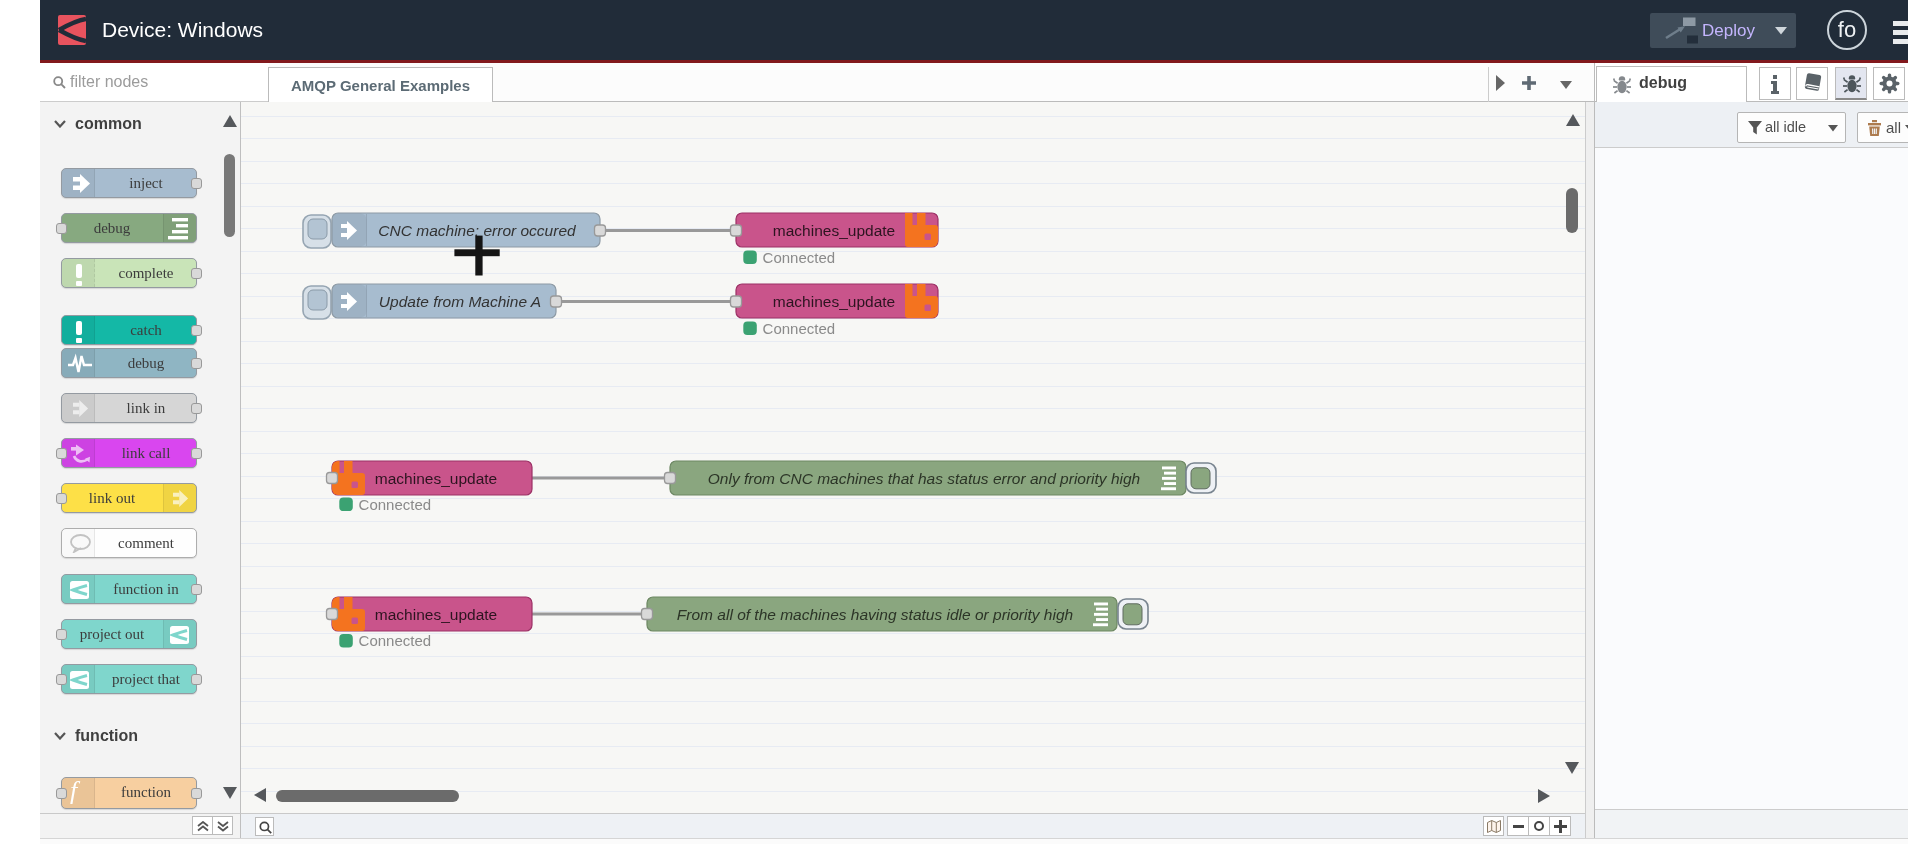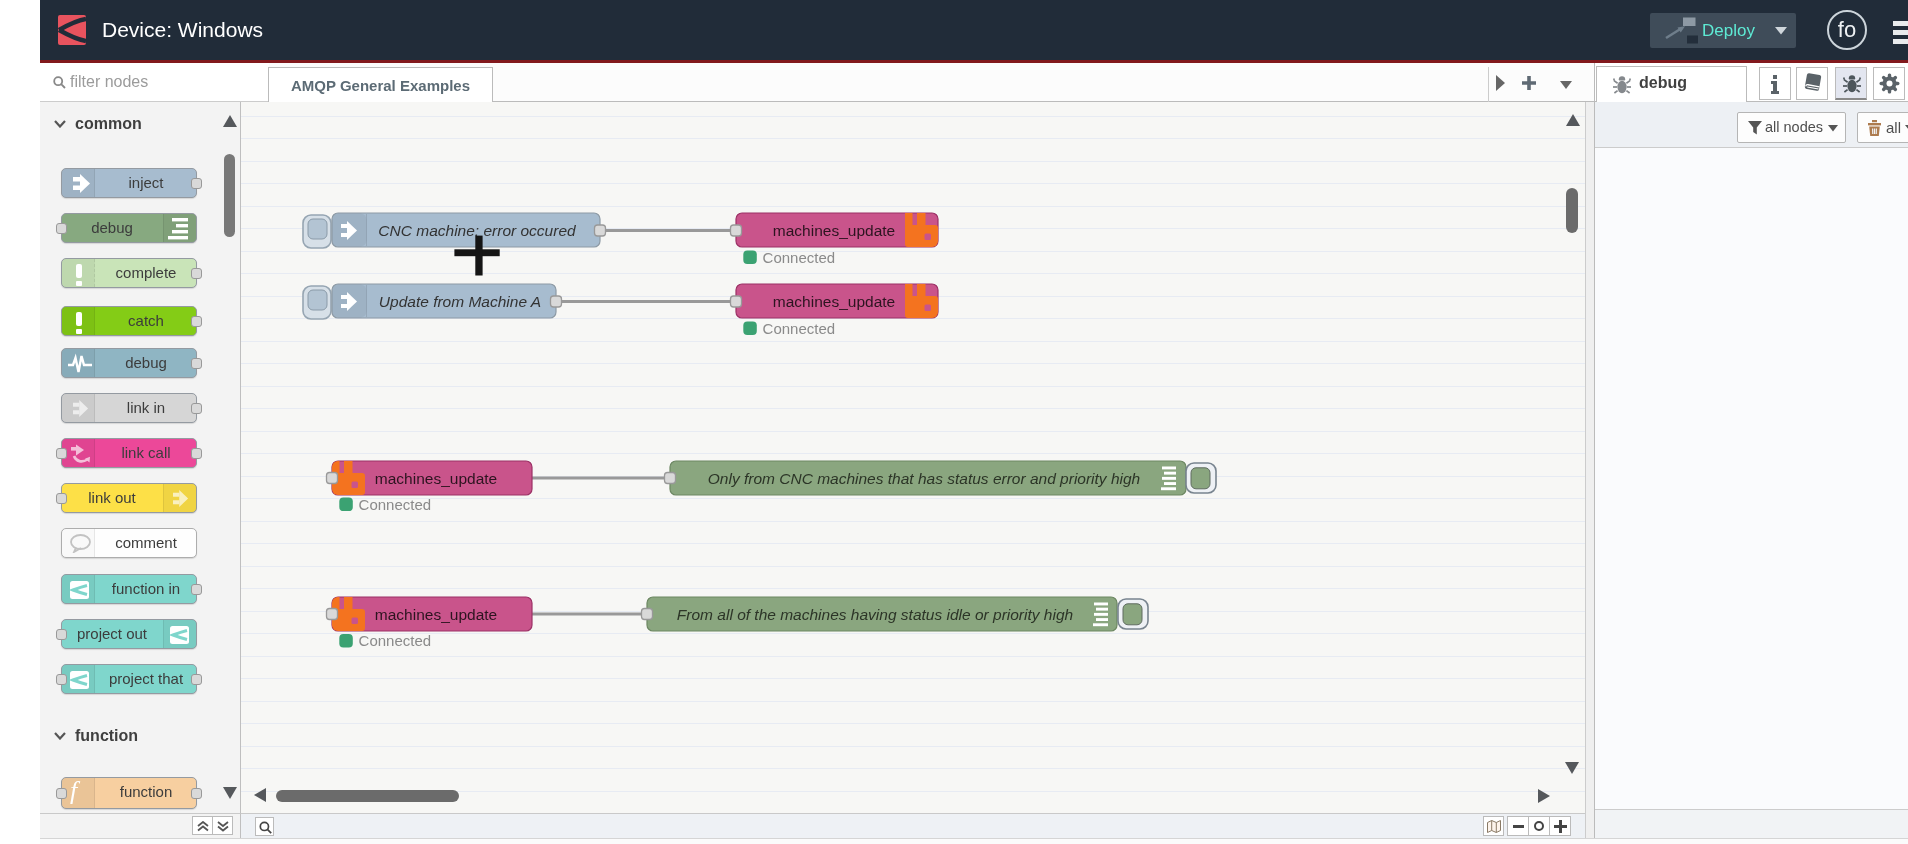--- a/index.html
+++ b/index.html
@@ -6,21 +6,21 @@
   html,body { width:1908px; height:844px; overflow:hidden; font-family:"Liberation Sans", sans-serif; }
   #app { position:relative; width:1908px; height:628px; background:#fff;margin-left:40px; }
   .abs { position:absolute; }
 
   
   #header { left:0; top:0; width:1908px; height:60px; background:#212c39; }
   #redline { left:0; top:60px; width:1908px; height:3px; background:#82191d; }
   #logo { left:18px; top:15px; width:28px; height:30px; background:#e8535e; border-radius:2px; }
   #title { left:62px; top:0; height:60px; line-height:60px; color:#fff; font-size:21px; }
   #deploy { left:1610px; top:13px; width:146px; height:35px; background:#3f4c59; border-radius:2px; }
-  #deploy .txt { position:absolute; left:52px; top:0; height:35px; line-height:35px; font-size:17px; color:#5eead4; }
+  #deploy .txt { position:absolute; left:52px; top:0; height:35px; line-height:35px; font-size:17px; color:#c4b5fd; }
   #avatar { left:1787px; top:10px; width:40px; height:40px; border:2.5px solid #ccd4da; border-radius:50%; color:#eef1f3; font-size:22px; text-align:center; line-height:35px; }
   .bbar { left:1853px; width:26px; height:5px; background:#e9ebed; }
 
   
   #row2 { left:0; top:63px; width:1908px; height:39px; background:#fcfcfc; border-bottom:1px solid #bbb; }
   #searcharea { left:0; top:63px; width:229px; height:39px; background:#fff; border-bottom:1px solid #ccc; }
   #searcharea .ph { position:absolute; left:30px; top:0; height:38px; line-height:38px; color:#9b9b9b; font-size:16px; }
   #activetab { left:228px; top:67px; width:225px; height:36px; background:#fff; border:1px solid #bbb; border-bottom:none; text-align:center; line-height:35px; font-size:15px; font-weight:bold; color:#5c6b75; }
   #tabsep { left:1448px; top:67px; width:1px; height:35px; background:#ccc; }
 
@@ -28,21 +28,21 @@
   #sbtabrow { left:1554px; top:63px; width:354px; height:39px; background:#fff; border-bottom:1px solid #bbb; border-left:1px solid #bbb; }
   #debugtab { left:1556px; top:66px; width:151px; height:37px; background:#fff; border:1px solid #bbb; border-bottom:none; font-size:16px; font-weight:bold; color:#414141; }
   .sbbtn { top:67px; width:32px; height:33px; background:#fff; border:1px solid #bbb; }
   .sbbtn.sel { background:#e3e6f0; border-bottom:2px solid #888; }
 
   
   #palette { left:0; top:102px; width:201px; height:711px; background:#f3f3f3; border-right:1px solid #bfbfbf; }
   .cathead { position:absolute; left:0; width:200px; height:30px; font-size:16px; font-weight:bold; color:#3f3f3f; }
   .cathead span { position:absolute; left:35px; top:5px; }
   .pnode { position:absolute; left:21px; width:136px; height:30px; border:1px solid #949aa1; border-radius:5px; font-size:15px; color:#3c3c3c; box-shadow:0 1px 1px rgba(0,0,0,0.12); }
-  .pnode .lbl { position:absolute; top:0; height:28px; line-height:28px; width:100%; text-align:center; }
+  .pnode .lbl { position:absolute; top:0; height:28px; line-height:28px; width:100%; text-align:center;font-family:Liberation Serif, serif; }
   .pnode .lbl.li { left:17px; } 
   .pnode .lbl.ri { left:-17px; } 
   .picon { position:absolute; top:0; bottom:0; width:33px; background:rgba(0,0,0,0.05); }
   .picon.l { left:0; border-right:1px solid rgba(0,0,0,0.08); border-radius:4px 0 0 4px; }
   .picon.r { right:0; border-left:1px solid rgba(0,0,0,0.08); border-radius:0 4px 4px 0; }
   .pport { position:absolute; width:11px; height:11px; background:#d9d9d9; border:1px solid #999; border-radius:3px; top:8.5px; }
   .pport.pl { left:-6px; } .pport.pr { right:-6px; }
 
   
   #canvas { left:201px; top:102px; width:1344px; height:711px; background:#f7f7f5; overflow:hidden; }
@@ -225,21 +225,21 @@
     </div>
 
     <div class="pnode" style="top:156px;background:#c9e4b8">
       <div class="picon l" style="border-right-style:dashed"></div>
       <div style="position:absolute;left:14px;top:5px;width:6px;height:14px;background:#fff;border-radius:2px"></div>
       <div style="position:absolute;left:14px;top:22px;width:6px;height:5px;background:#fff;border-radius:1px"></div>
       <div class="lbl li">complete</div>
       <div class="pport pr"></div>
     </div>
 
-    <div class="pnode" style="top:204px;background:#84cc16">
+    <div class="pnode" style="top:213px;background:#14b8a6">
       <div class="picon l"></div>
       <div style="position:absolute;left:14px;top:5px;width:6px;height:14px;background:#fff;border-radius:2px"></div>
       <div style="position:absolute;left:14px;top:22px;width:6px;height:5px;background:#fff;border-radius:1px"></div>
       <div class="lbl li">catch</div>
       <div class="pport pr"></div>
     </div>
 
     <div class="pnode" style="top:246px;background:#8fb5c3">
       <div class="picon l"></div>
       <svg style="position:absolute;left:6px;top:4px" width="24" height="22" viewBox="0 0 24 22">
@@ -255,21 +255,21 @@
         <g fill="#fff">
             <rect x="0" y="3" width="7" height="4.5"></rect>
             <rect x="0" y="11.5" width="7" height="4.5"></rect>
             <path d="M7,0 L17,9.5 L7,19 z"></path>
           </g>
       </svg>
       <div class="lbl li">link in</div>
       <div class="pport pr"></div>
     </div>
 
-    <div class="pnode" style="top:336px;background:#ec4899">
+    <div class="pnode" style="top:336px;background:#d946ef">
       <div class="picon l"></div>
       <svg style="position:absolute;left:9px;top:4px" width="19" height="22" viewBox="0 0 19 22" opacity="0.66">
         <g fill="#fff">
             <rect x="0" y="4" width="5" height="3.6"></rect>
             <path d="M5,1.5 L13,7 L5,12.5 z"></path>
           </g>
         <path d="M3,13 C5,18.5 11,20 16.5,16.5" stroke="#fff" stroke-width="2.6" fill="none"></path>
         <path d="M18.5,19.5 l-4.5,-3.8 5,-2 z" fill="#fff"></path>
       </svg>
       <div class="lbl li">link call</div>
@@ -550,21 +550,21 @@
         </svg>
     </div>
   </div>
   <div class="abs" id="divider"></div>
   <div class="abs" id="sidebar">
     <div id="sbfilter">
       <div class="ddbtn" style="left:142px;top:10px;width:109px">
         <svg style="position:absolute;left:10px;top:8px" width="14" height="14" viewBox="0 0 14 14">
             <path d="M0,0 h14 l-5.2,6.5 v7 l-3.6,-2.5 v-4.5 z" fill="#555"></path>
           </svg>
-        <span style="position:absolute;left:27px;font-size:14.5px">all nodes</span>
+        <span style="position:absolute;left:27px;font-size:14.5px">all idle</span>
         <svg style="position:absolute;left:90px;top:12px" width="10" height="6.5" viewBox="0 0 11 7">
             <path d="M0,0 h11 l-5.5,7 z" fill="#555"></path>
           </svg>
       </div>
       <div class="ddbtn" style="left:262px;top:10px;width:68px">
         <svg style="position:absolute;left:10px;top:7px" width="13" height="16" viewBox="0 0 13 16">
             <g fill="#ad7b4e">
               <rect x="0" y="3" width="13" height="2.4"></rect>
               <rect x="4" y="0" width="5" height="2.2"></rect>
               <path d="M1.2,6.5 h10.6 l-1,9.5 h-8.6 z"></path>

